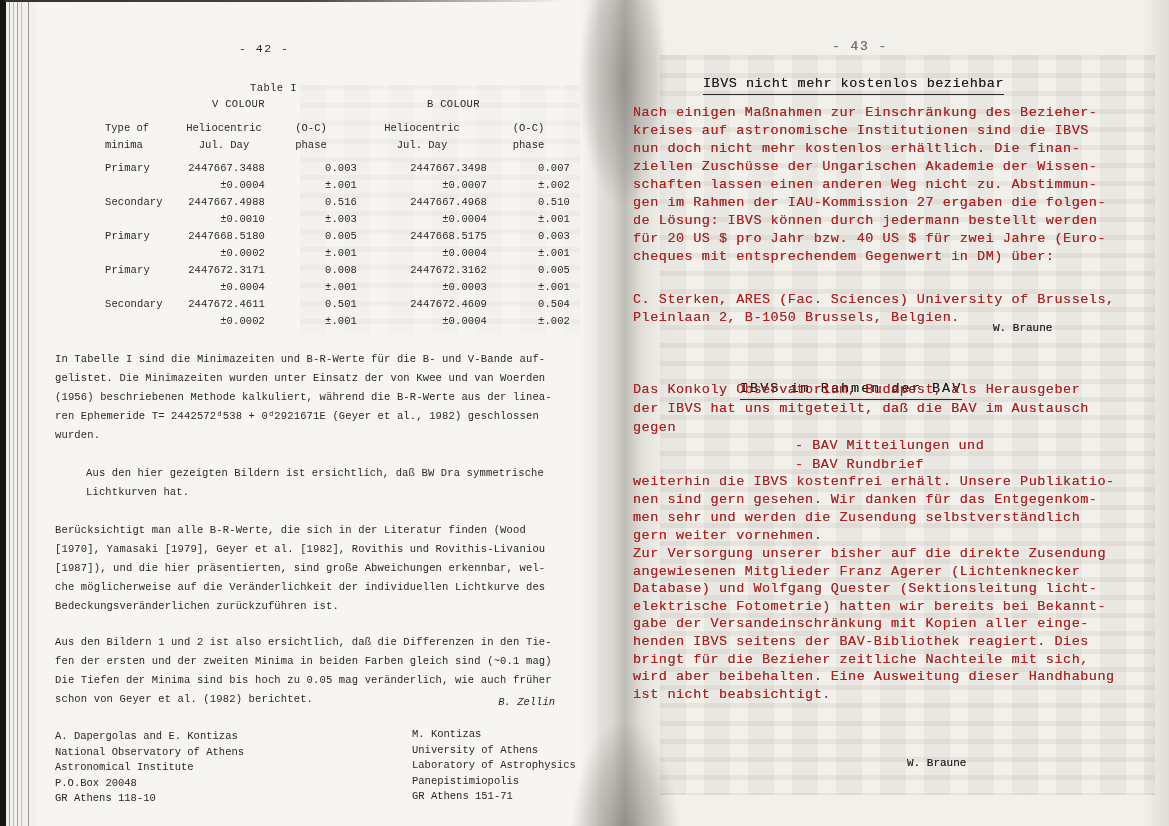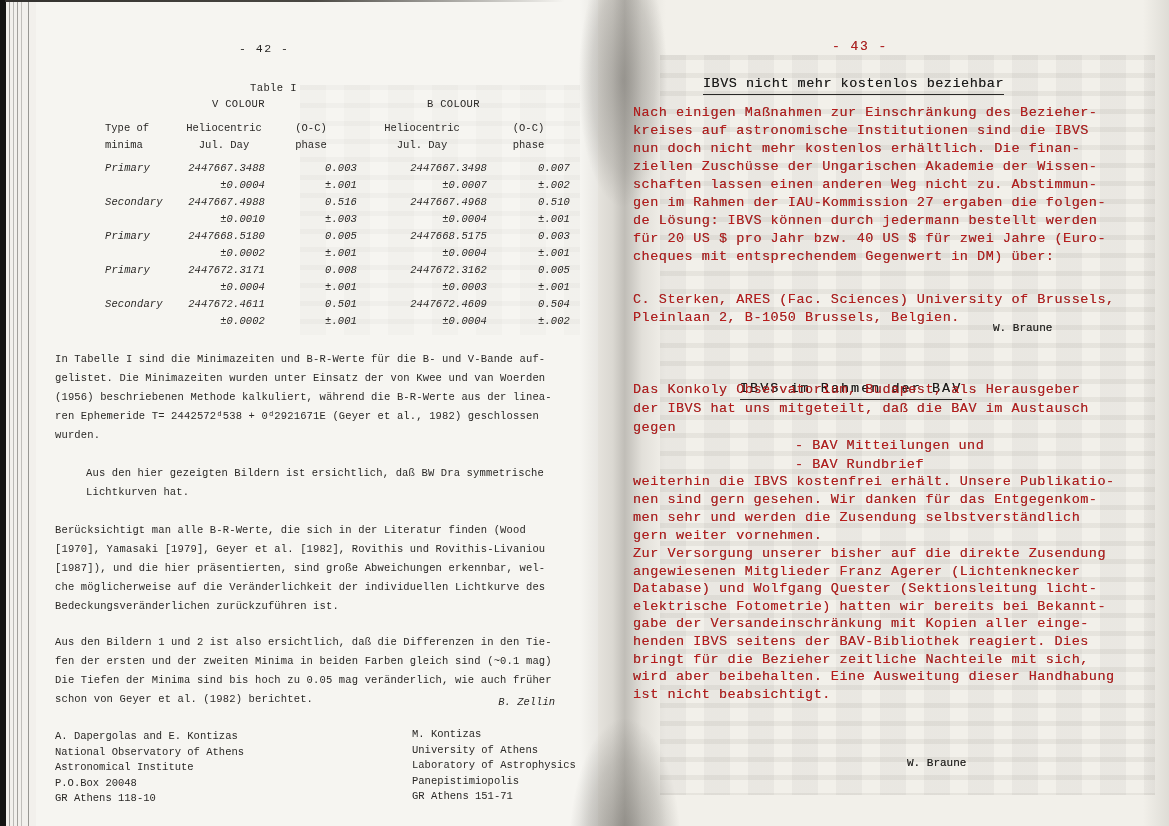--- a/index.html
+++ b/index.html
@@ -36,40 +36,40 @@
       repeating-linear-gradient(to bottom,rgba(86,82,74,.075) 0 5px,rgba(86,82,74,0) 5px 18px),
       repeating-linear-gradient(to right,rgba(86,82,74,.05) 0 26px,rgba(86,82,74,0) 26px 44px);}
   .bleed.r1{left:660px;top:55px;width:495px;height:740px;}
   .bleed.l1{left:300px;top:85px;width:280px;height:250px;opacity:.5;}
   
   .p42{position:absolute;left:55px;width:516px;font-size:10.5px;line-height:19px;
     letter-spacing:.15px;white-space:pre-line;color:#2a2826;}
   .p43{position:absolute;left:633px;width:522px;font-size:13.5px;line-height:18px;
     letter-spacing:.5px;white-space:pre-line;color:#b91c1c;text-shadow:0 0 .5px rgba(31,30,28,.55);}
   .pageno{position:absolute;font-size:11.5px;letter-spacing:1.5px;color:#2a2826;}
-  .pageno.r{font-size:13px;color:#b91c1c;text-shadow:0 0 .5px rgba(31,30,28,.5);text-align:right;}
+  .pageno.r{font-size:13px;color:#737373;text-shadow:0 0 .5px rgba(31,30,28,.5);text-align:right;}
   .sec-title{position:absolute;margin:0;font-weight:normal;font-size:13.5px;color:#1b1a19;
     border-bottom:1.4px solid #2a2927;padding-bottom:3px;white-space:nowrap;
     text-shadow:0 0 .5px rgba(27,26,25,.6);}
   .sig42{position:absolute;font-size:10.5px;color:#2a2826;font-style:italic;}
   .sig43{position:absolute;font-size:11px;color:#1f1e1c;text-shadow:0 0 .5px rgba(31,30,28,.55);}
   .addr{position:absolute;font-size:10.5px;line-height:15.6px;white-space:pre-line;color:#2a2826;}
   
   .tbl-caption{position:absolute;left:250px;top:82px;font-size:10.5px;letter-spacing:.4px;}
   .grp{position:absolute;top:98px;font-size:10.5px;letter-spacing:.3px;}
   .grp.v{left:212px;} .grp.b{left:427px;}
   table.minima{position:absolute;left:105px;top:114px;border-collapse:collapse;
     font-size:10.5px;color:#2a2826;table-layout:fixed;}
   table.minima col.c0{width:78px;} table.minima col.c1{width:82px;}
   table.minima col.c2{width:92px;} table.minima col.c3{width:130px;}
   table.minima col.c4{width:83px;}
   table.minima th{font-weight:normal;white-space:pre-line;line-height:17px;
     vertical-align:bottom;padding:0 0 5px 0;text-align:center;}
   table.minima th.tleft{text-align:left;padding-top:6px;}
-  table.minima td{height:17px;padding:0;text-align:right;letter-spacing:.1px;font-style:italic;}
+  table.minima td{height:17px;padding:0;text-align:right;letter-spacing:.1px;}
   table.minima td.tleft{text-align:left;}
 </style>
 </head>
 <body>
 
 <div class="scan">
 
   <div class="page-left"></div>
   <div class="page-right"></div>
   <div class="bleed l1"></div>

